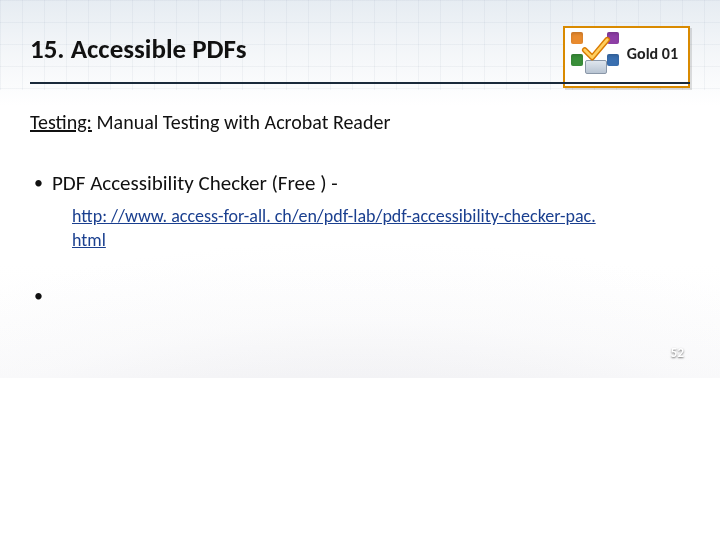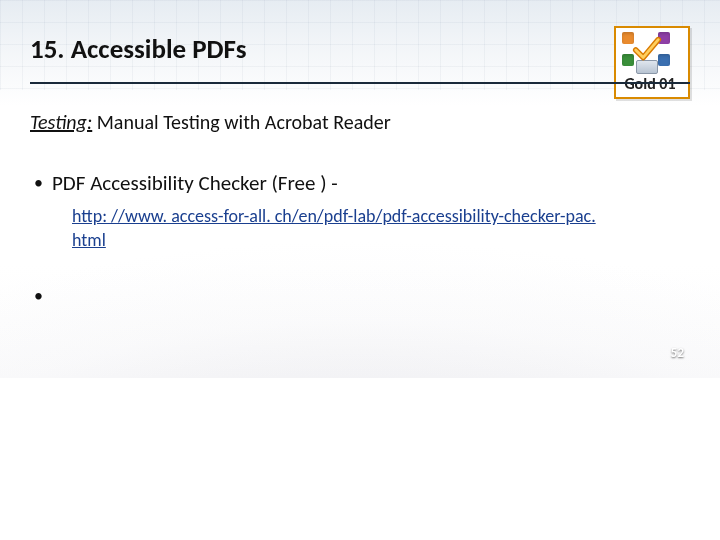--- a/index.html
+++ b/index.html
@@ -54,23 +54,22 @@
     font-weight: 700;
     color: #111;
     margin: 0;
     padding-top: 6px;
   }
   .badge {
     display: flex;
     align-items: center;
     border: 2px solid #d98a00;
     background: #fff;
-    padding: 4px 10px 4px 6px;
+    padding: 4px 10px 12px 6px;
     box-shadow: 2px 2px 0 rgba(0,0,0,0.12);
-    flex-direction: column;
   }
   .badge-icon {
     width: 48px;
     height: 42px;
     position: relative;
     margin-right: 8px;
   }
   .badge-icon .sq {
     position: absolute;
     width: 12px;
@@ -111,21 +110,20 @@
   }
   .subhead {
     position: absolute;
     left: 30px;
     top: 110px;
     font-size: 20px;
     color: #111;
   }
   .subhead .label {
     text-decoration: underline;
-    font-style: italic;
   }
   .body {
     position: absolute;
     left: 18px;
     right: 30px;
     top: 170px;
   }
   ul.top {
     list-style: none;
     margin: 0;

